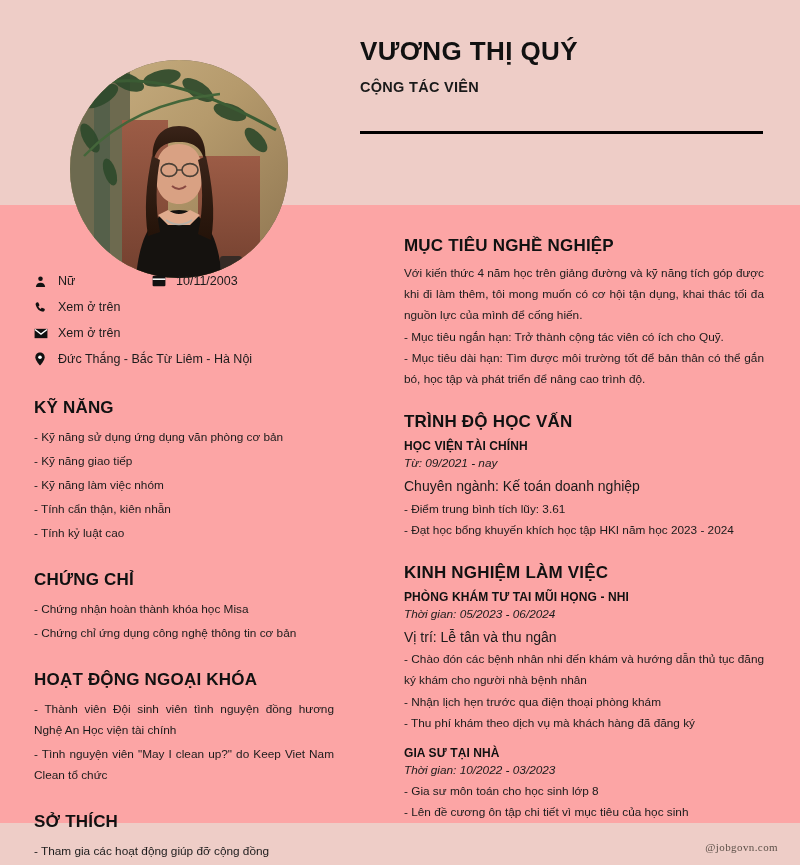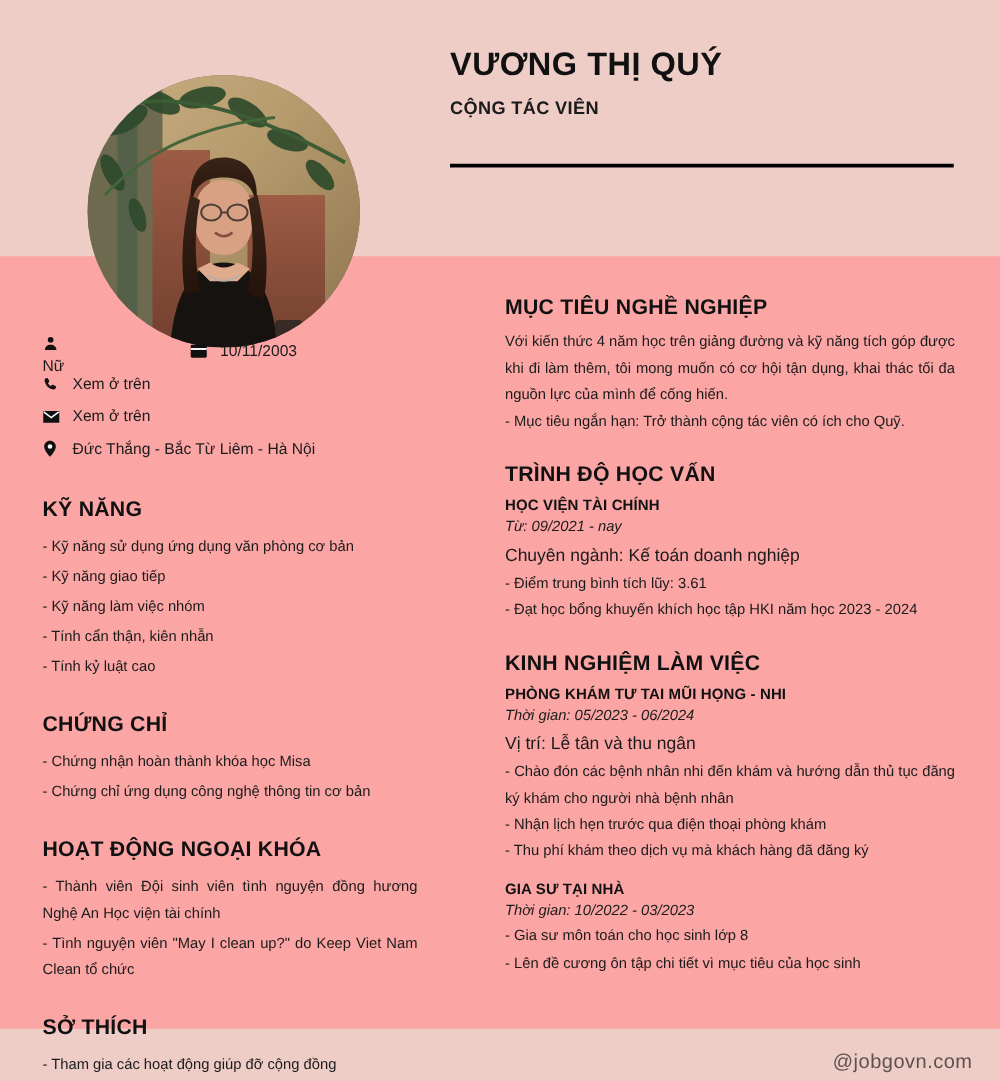--- a/index.html
+++ b/index.html
@@ -98,21 +98,21 @@
     align-items: center;
     justify-content: flex-start;
     color: #111;
   }
   .c-ico svg { display: block; }
   .c-val {
     font-size: 12.5px;
     color: #1b1b1b;
   }
   .c-row.split { }
-  .c-pair { display: flex; width: 118px; flex-direction: column; }
+  .c-pair { display: flex; align-items: center; width: 118px; }
   .c-pair2 { display: flex; align-items: center; }
 
   
   .sec-h {
     font-size: 17px;
     font-weight: bold;
     color: #111111;
     letter-spacing: .2px;
   }
   .col-left .sec { margin-top: 26px; }
@@ -151,22 +151,22 @@
     font-size: 14px;
     color: #1b1b1b;
     line-height: 1.75;
   }
   .gap { height: 8px; }
 
   
   .watermark {
     position: absolute;
     right: 22px; top: 841px;
-    font-family: Liberation Sans, sans-serif;
-    font-size: 16px;
+    font-family: Liberation Serif, serif;
+    font-size: 11px;
     color: #5d5149;
     letter-spacing: .4px;
     padding-left: 12px;
   }
 </style>
 </head>
 <body>
 
 <div id="page">
 
@@ -316,20 +316,21 @@
       <div class="li">- Du lịch, xem phim</div>
     </div>
   </div>
 
   <div class="col-right">
 
     <div class="sec">
       <div class="sec-h">MỤC TIÊU NGHỀ NGHIỆP</div>
       <div class="li para">Với kiến thức 4 năm học trên giảng đường và kỹ năng tích góp được khi đi làm thêm, tôi mong muốn có cơ hội tận dụng, khai thác tối đa nguồn lực của mình để cống hiến.</div>
       <div class="li">- Mục tiêu ngắn hạn: Trở thành cộng tác viên có ích cho Quỹ.</div>
+      <div class="li para">- Mục tiêu dài hạn: Tìm được môi trường tốt để bản thân có thể gắn bó, học tập và phát triển để nâng cao trình độ.</div>
     </div>
 
     <div class="sec">
       <div class="sec-h">TRÌNH ĐỘ HỌC VẤN</div>
       <div class="entry-title">HỌC VIỆN TÀI CHÍNH</div>
       <div class="entry-when">Từ: 09/2021 - nay</div>
       <div class="entry-sub">Chuyên ngành: Kế toán doanh nghiệp</div>
       <div class="li">- Điểm trung bình tích lũy: 3.61</div>
       <div class="li">- Đạt học bổng khuyến khích học tập HKI năm học 2023 - 2024</div>
     </div>

